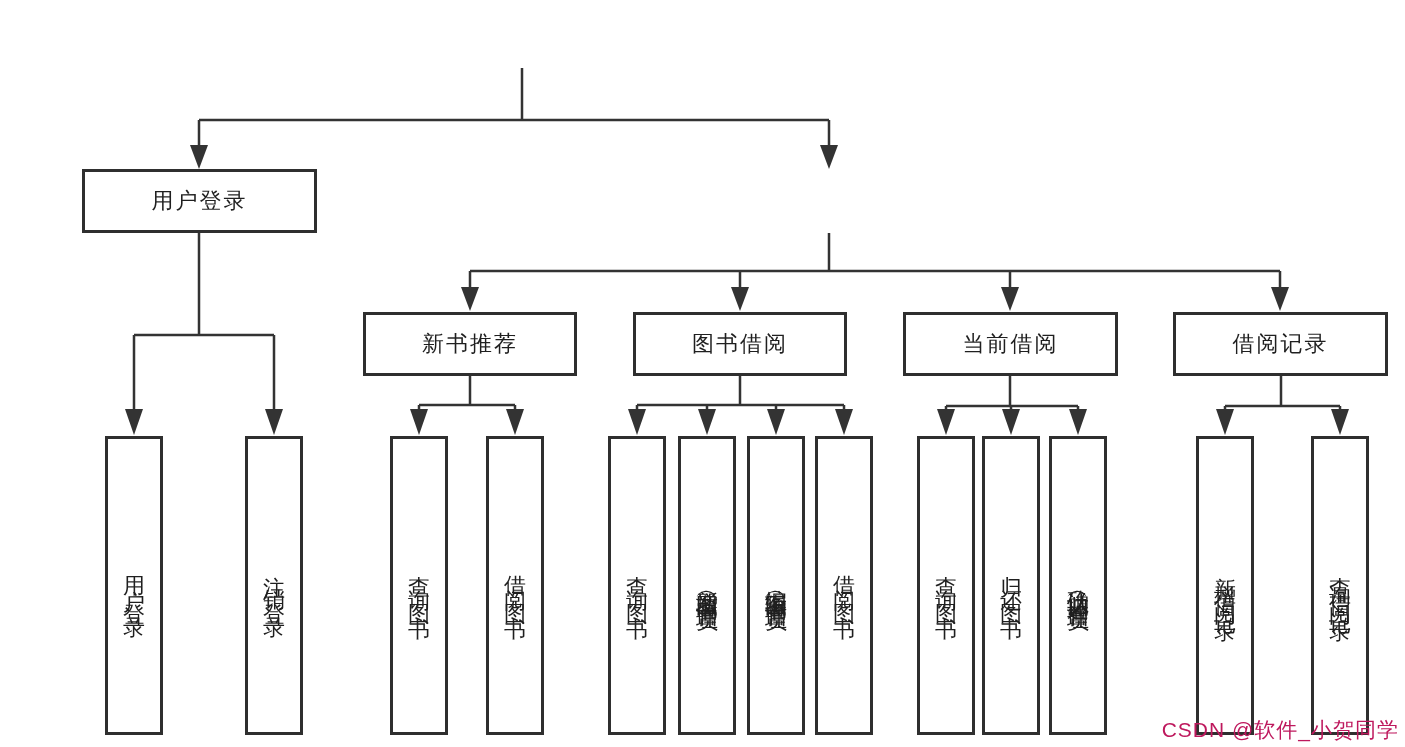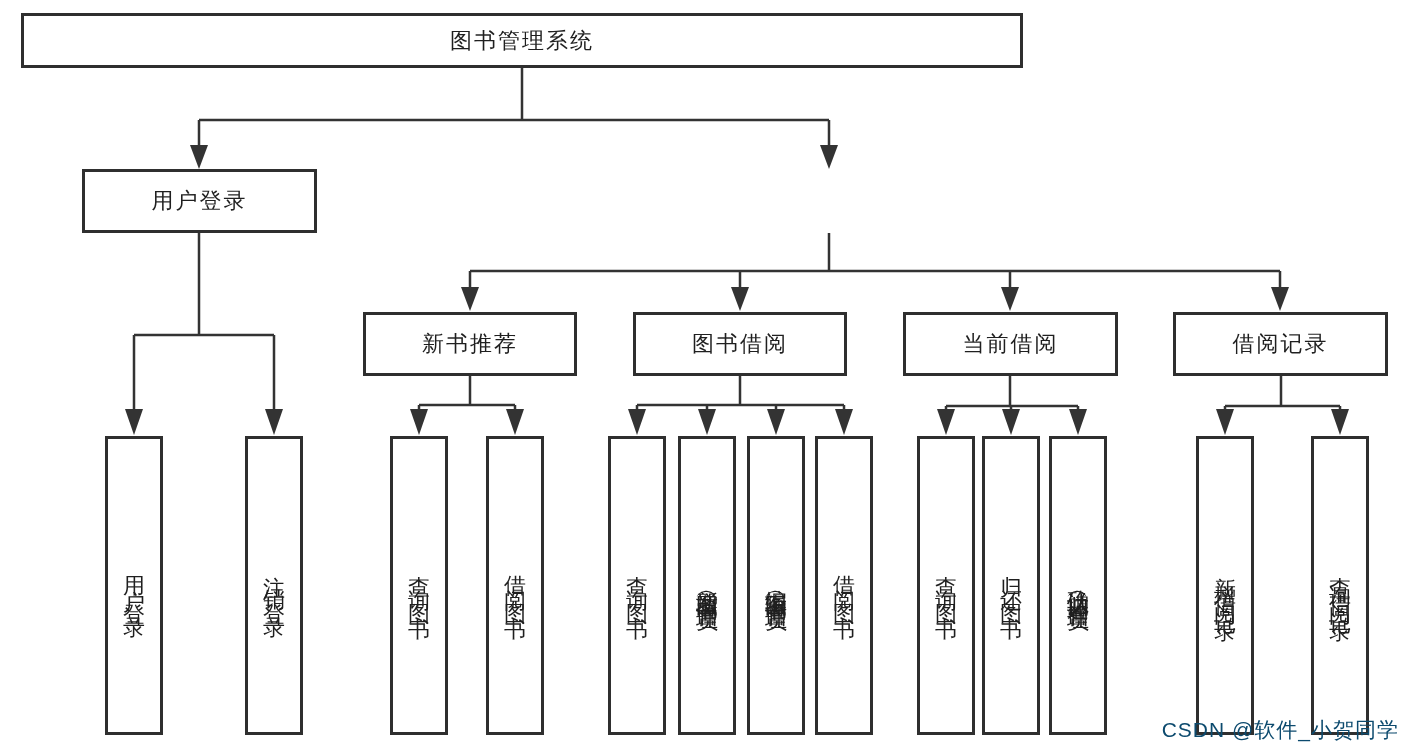--- a/index.html
+++ b/index.html
@@ -15,21 +15,21 @@
   }
   .h { font-size:22px; letter-spacing:2px; white-space:nowrap; }
   .v {
     writing-mode:vertical-rl; text-orientation:mixed;
     font-size:22px; letter-spacing:14px; line-height:1;
   }
   .v.ls6 { letter-spacing:9px; }
   .v.ls9 { letter-spacing:3px; }
   .watermark {
     position:absolute; right:6px; bottom:3px; font-size:21px;
-    color:#0c4a6e; letter-spacing:1px; z-index:5; white-space:nowrap;
+    color:#be185d; letter-spacing:1px; z-index:5; white-space:nowrap;
   }
 </style>
 </head>
 <body>
 
 <div class="canvas">
 
   <svg class="wires" viewBox="0 0 1405 747" xmlns="http://www.w3.org/2000/svg">
     <g stroke="#333333" stroke-width="2.5" fill="none">
       <path d="M522,68 V120 M199,120 H829 M199,120 V148 M829,120 V148"></path>
@@ -56,21 +56,20 @@
       <polygon points="767,409 785,409 776,435"></polygon>
       <polygon points="835,409 853,409 844,435"></polygon>
       <polygon points="937,409 955,409 946,435"></polygon>
       <polygon points="1002,409 1020,409 1011,435"></polygon>
       <polygon points="1069,409 1087,409 1078,435"></polygon>
       <polygon points="1216,409 1234,409 1225,435"></polygon>
       <polygon points="1331,409 1349,409 1340,435"></polygon>
     </g>
   </svg>
 
-  <div class="box h" style="left:21px;top:13px;width:1002px;height:55px">图书管理系统</div>
 
   <div class="box h" style="left:82px;top:169px;width:235px;height:64px">用户登录</div>
 
   <div class="box h" style="left:363px;top:312px;width:214px;height:64px">新书推荐</div>
   <div class="box h" style="left:633px;top:312px;width:214px;height:64px">图书借阅</div>
   <div class="box h" style="left:903px;top:312px;width:215px;height:64px">当前借阅</div>
   <div class="box h" style="left:1173px;top:312px;width:215px;height:64px">借阅记录</div>
 
   <div class="box v" style="left:105px;top:436px;width:58px;height:299px">用户登录</div>
   <div class="box v" style="left:245px;top:436px;width:58px;height:299px">注销登录</div>

